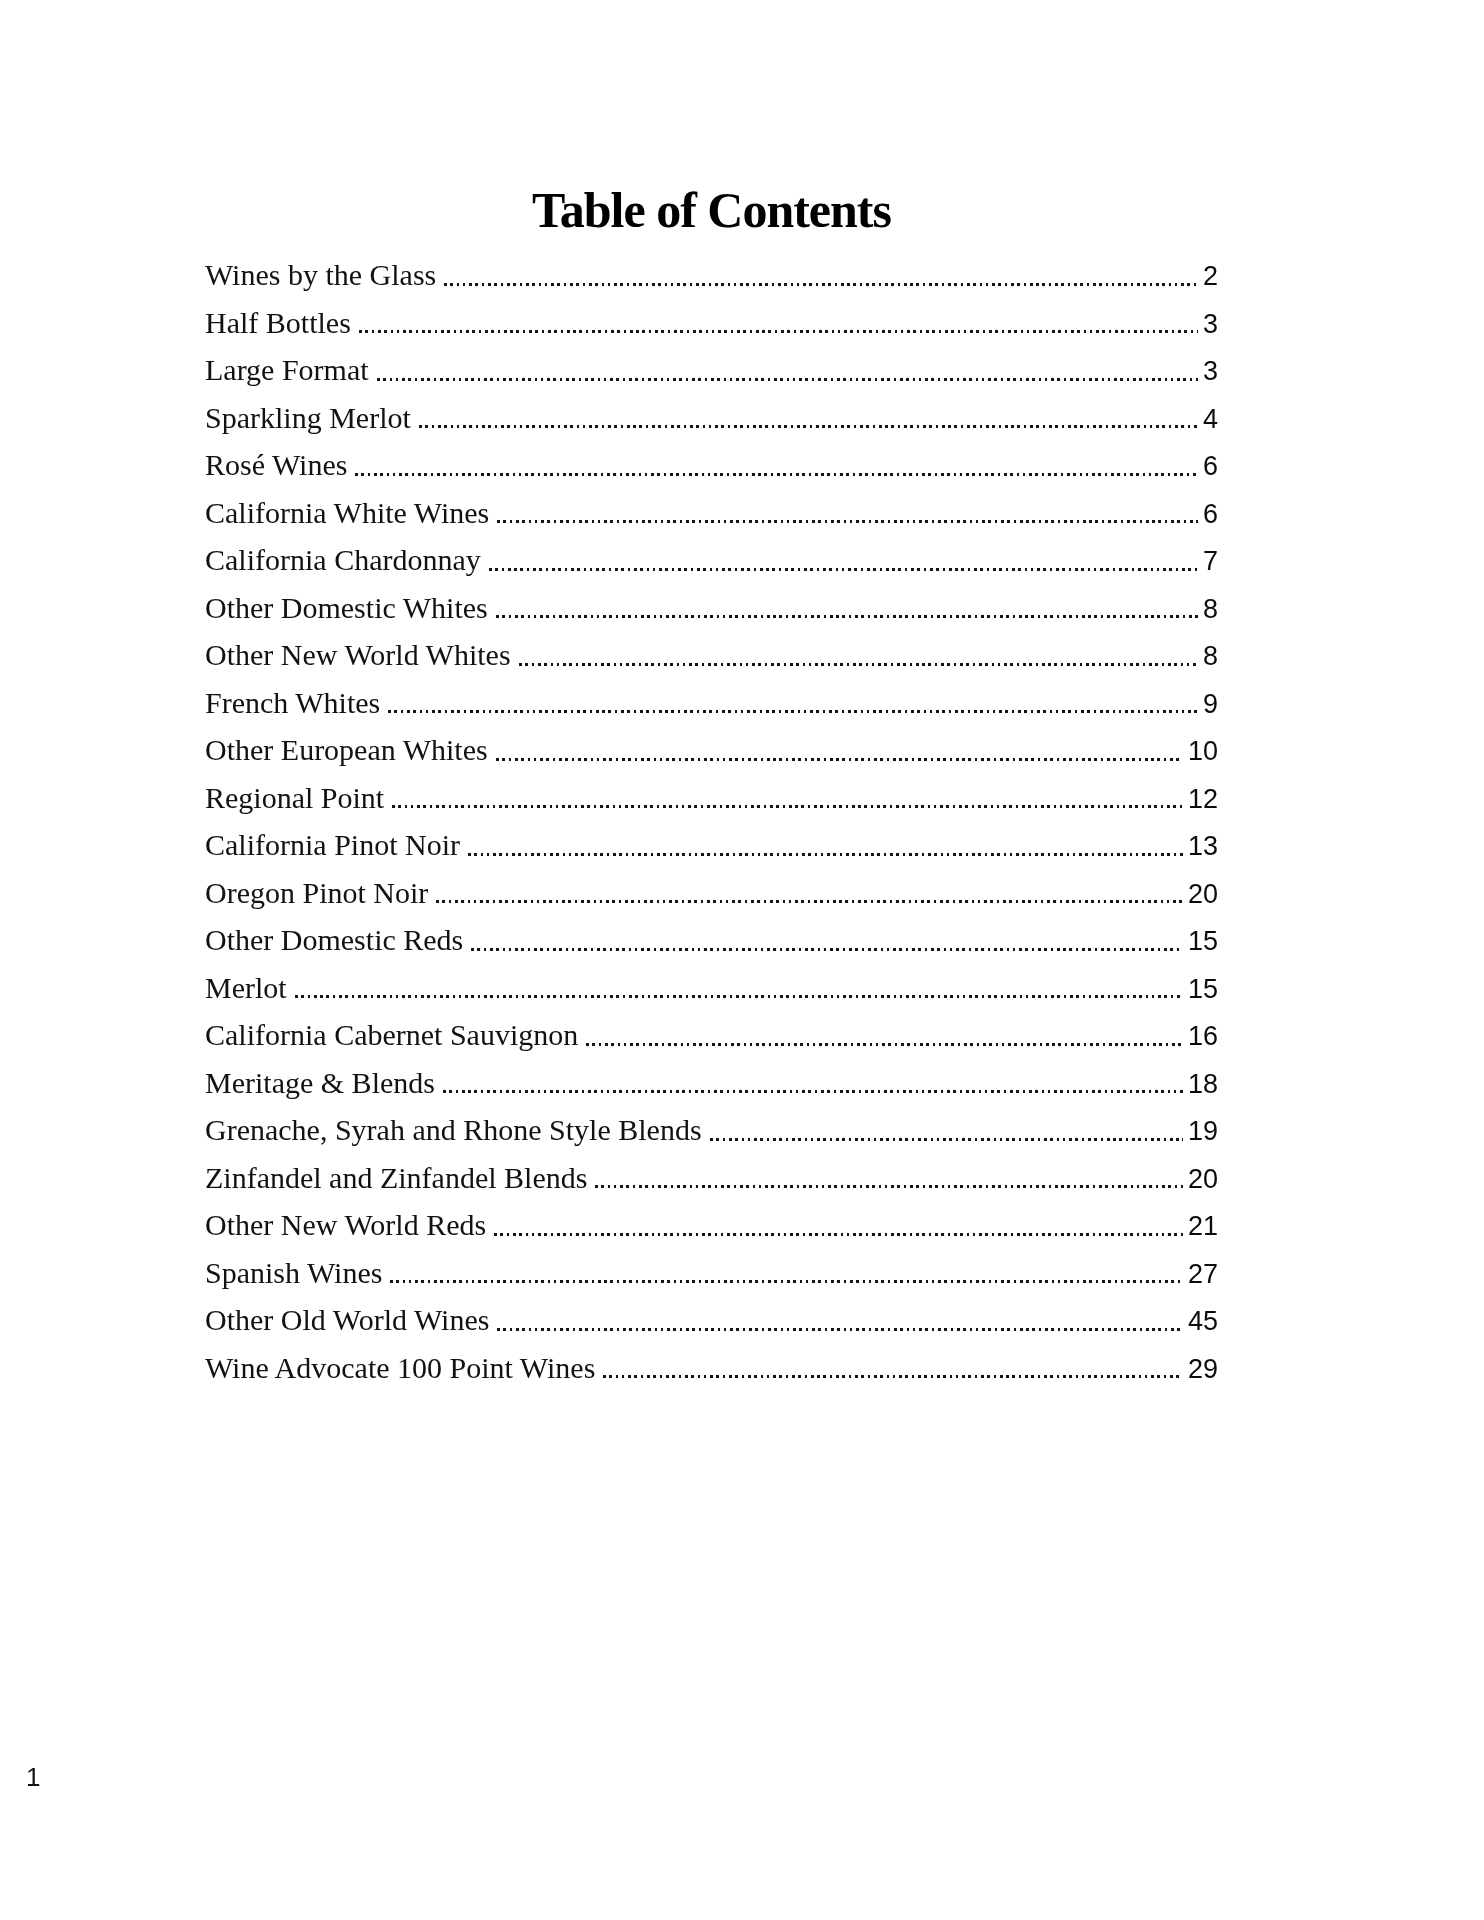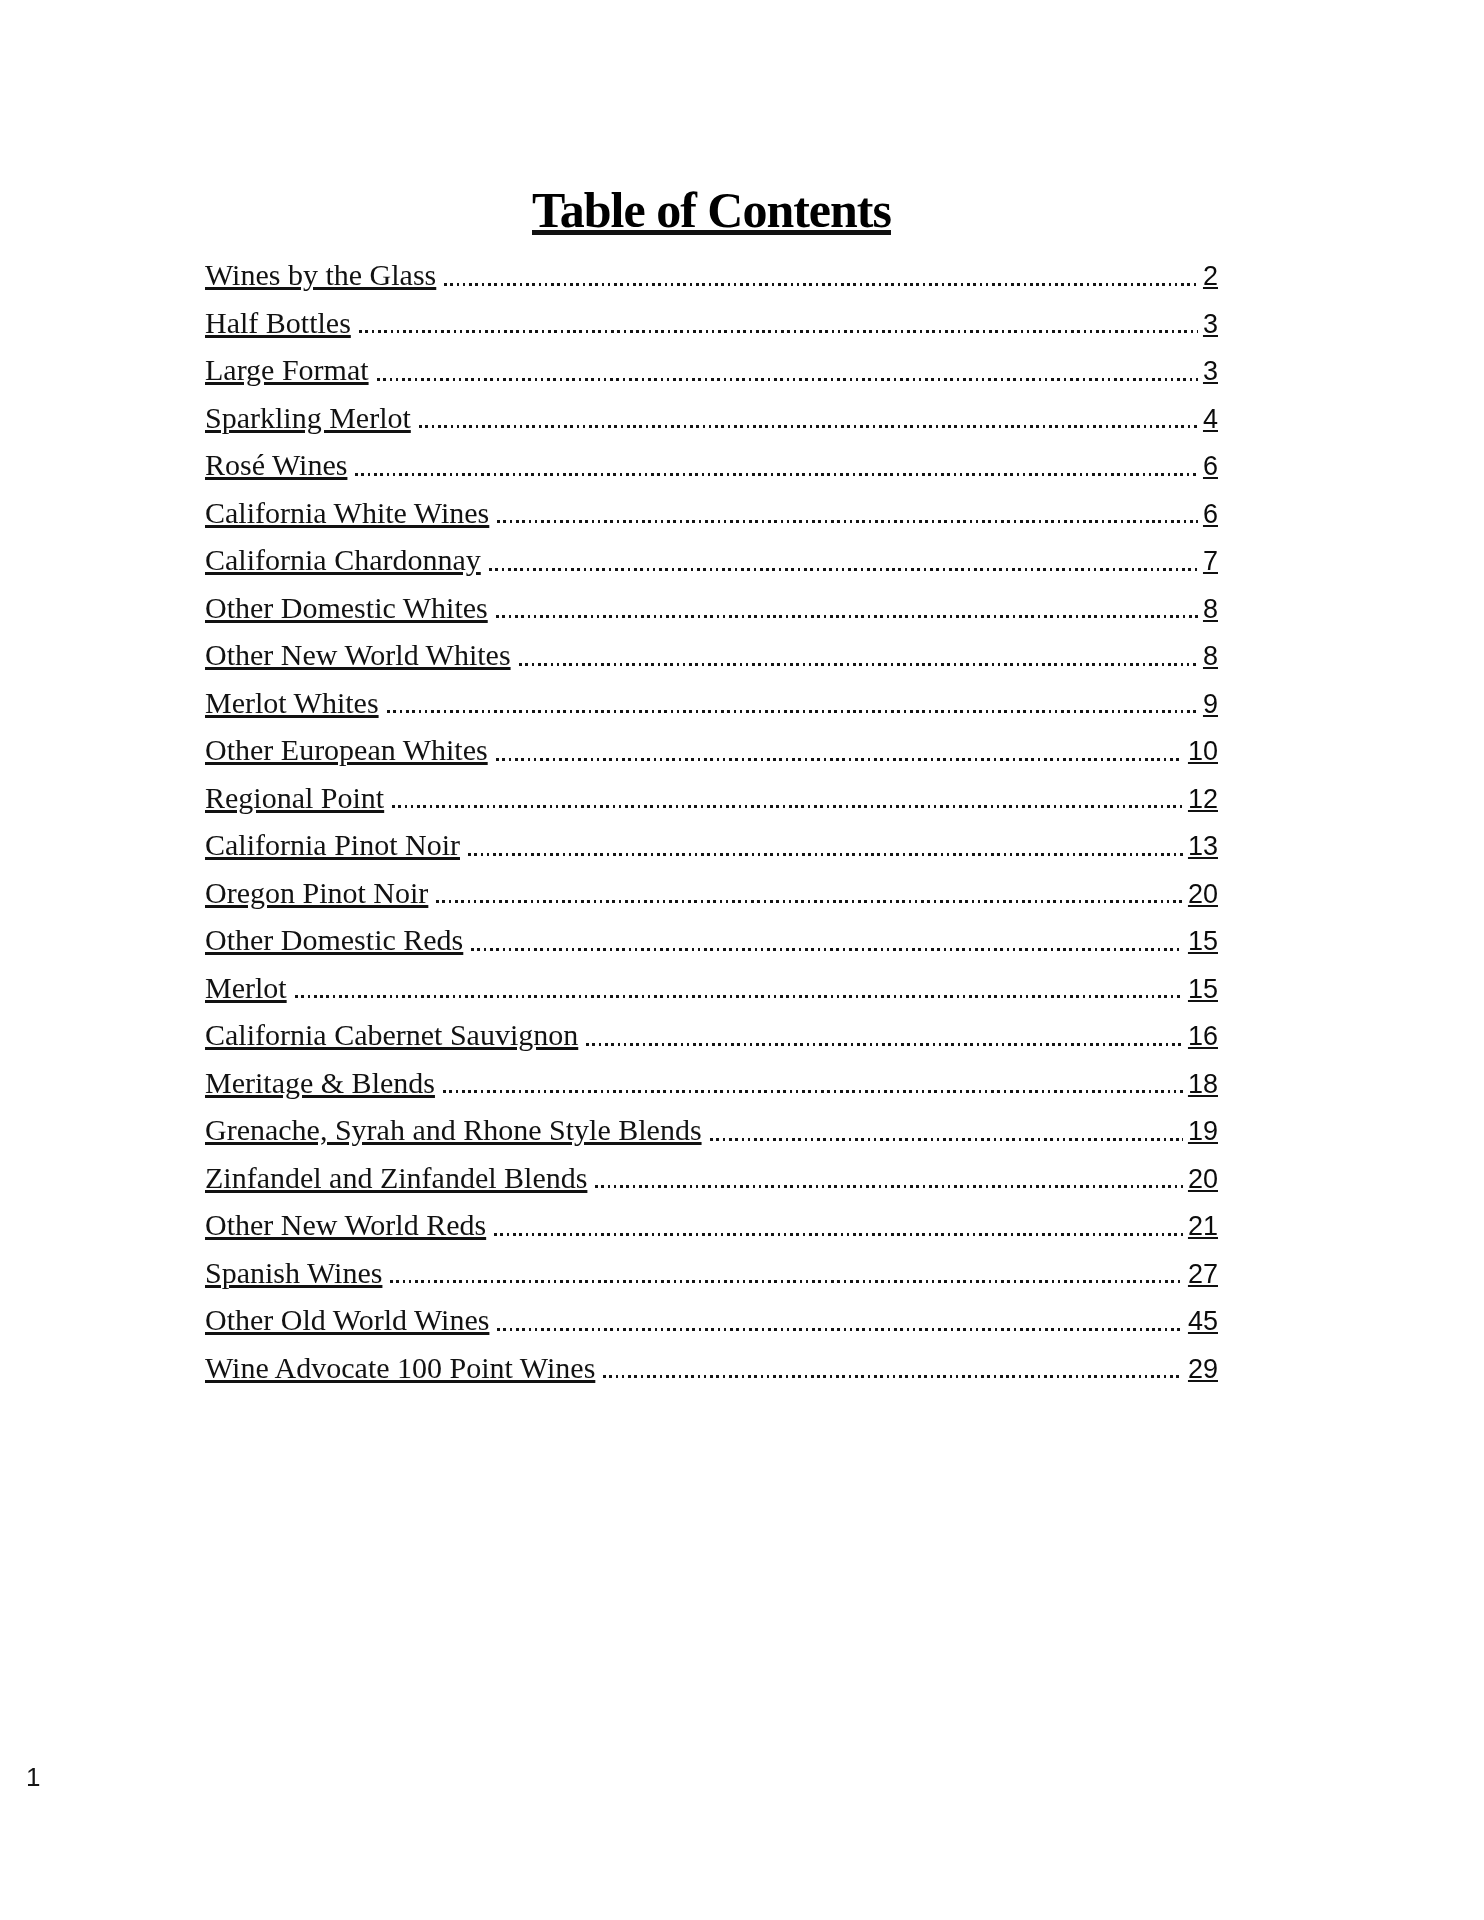--- a/index.html
+++ b/index.html
@@ -4,21 +4,20 @@
 <style>
   html, body { margin: 0; padding: 0; background: #ffffff; }
   .page {
     position: relative;
     width: 1384px;
     height: 1920px;
     background: #ffffff;
     color: #111111;
     overflow: hidden;
     font-family: "Liberation Serif", serif;
-    text-decoration: underline;
   }
   .content {
     margin-left: 205px;
     width: 1013px;
     padding-top: 181px;
   }
   .toc-title {
     margin: 0;
     text-align: center;
     font-family: "Liberation Serif", serif;
@@ -122,21 +121,21 @@
     <span class="toc-page">8</span>
   </div>
 
   <div class="toc-entry">
     <span class="toc-label">Other New World Whites</span>
     <span class="toc-leader"></span>
     <span class="toc-page">8</span>
   </div>
 
   <div class="toc-entry">
-    <span class="toc-label">Merlot Whites</span>
+    <span class="toc-label">French Whites</span>
     <span class="toc-leader"></span>
     <span class="toc-page">9</span>
   </div>
 
   <div class="toc-entry">
     <span class="toc-label">Other European Whites</span>
     <span class="toc-leader"></span>
     <span class="toc-page">10</span>
   </div>
 

